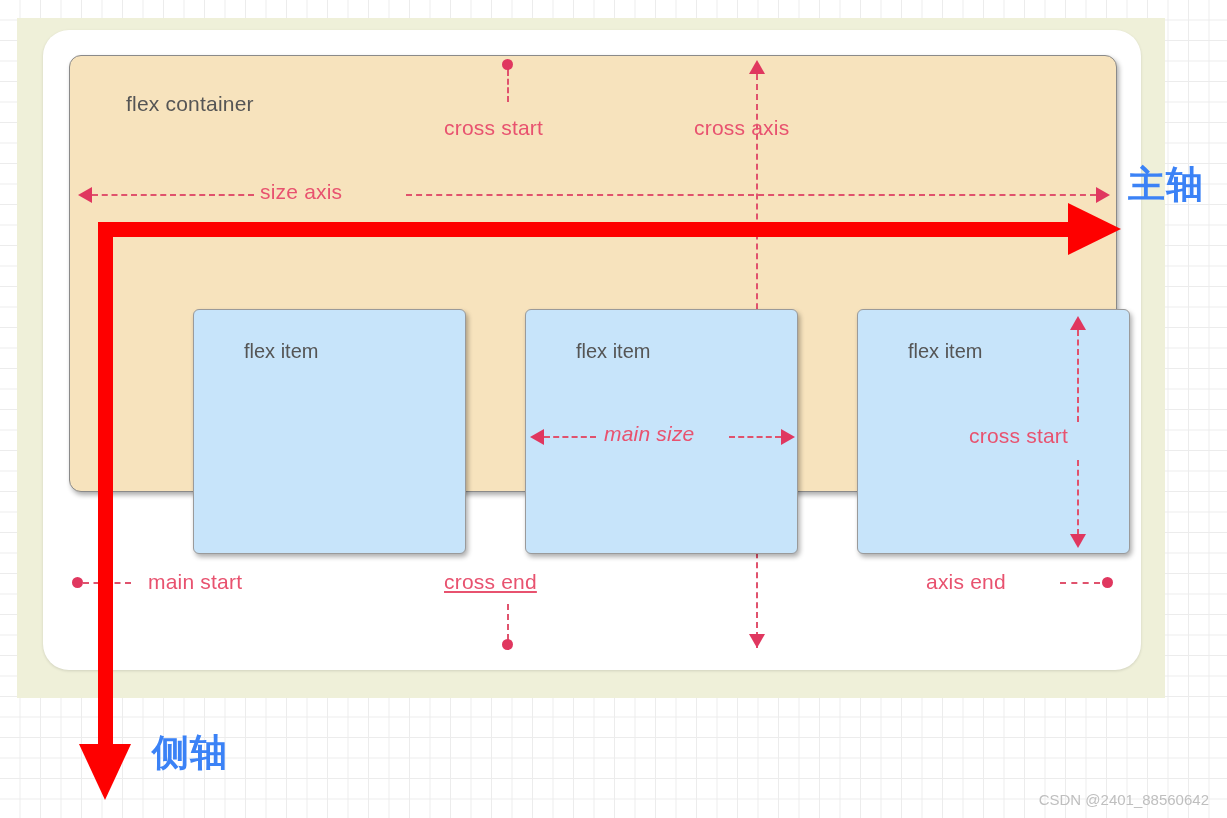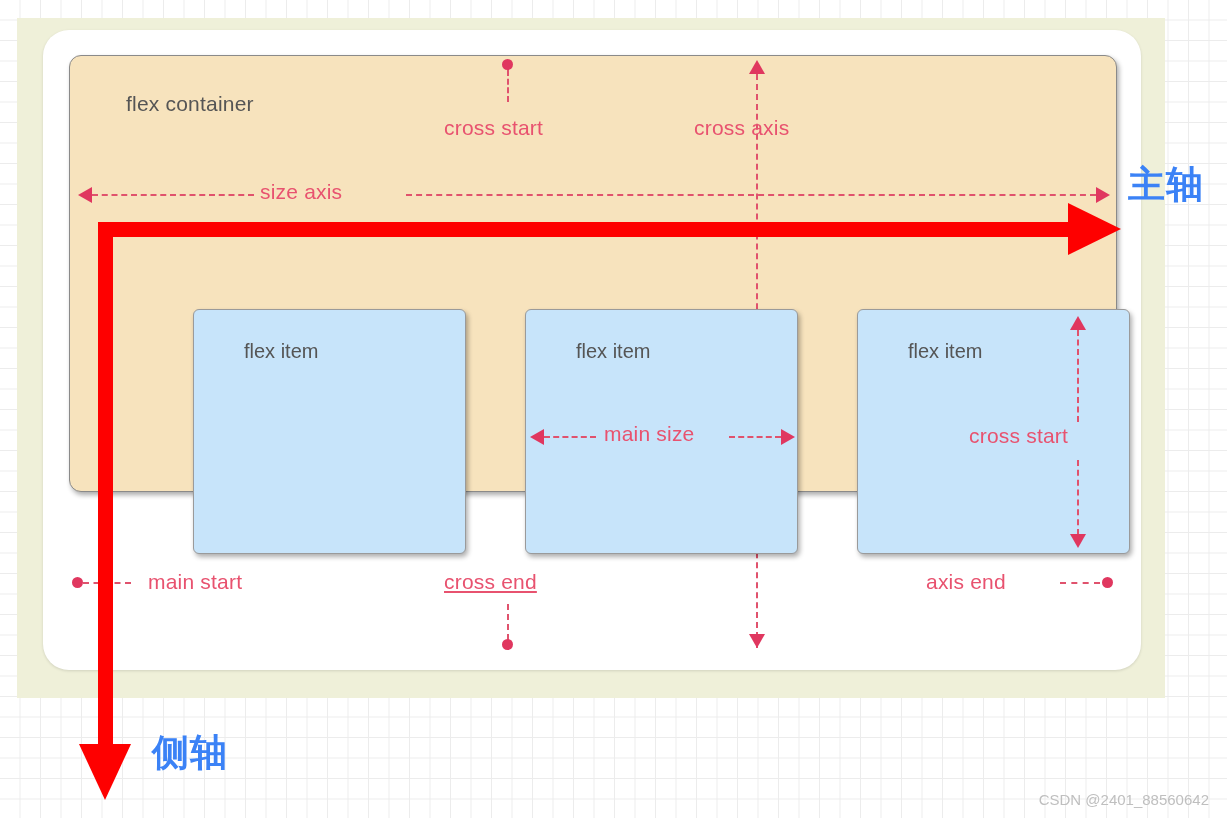--- a/index.html
+++ b/index.html
@@ -212,21 +212,21 @@
 
   <div class="flex-item" id="flex-item-1">
     <span class="item-label">flex item</span>
   </div>
 
   <div class="flex-item" id="flex-item-2">
     <span class="item-label">flex item</span>
 
     <span class="ah ah-left" style="left:4px; top:119px;"></span>
     <span class="dash-h" style="left:18px; top:126px; width:52px;"></span>
-    <span class="ann-text" style="left:78px; top:112px;">main size</span>
+    <span class="ann-text" style="left:78px; top:112px;font-style:italic;">main size</span>
     <span class="dash-h" style="left:203px; top:126px; width:52px;"></span>
     <span class="ah ah-right" style="left:255px; top:119px;"></span>
   </div>
 
   <div class="flex-item" id="flex-item-3">
     <span class="item-label">flex item</span>
 
     <span class="ah ah-up" style="left:212px; top:6px;"></span>
     <span class="dash-v" style="left:219px; top:20px; height:92px;"></span>
     <span class="ann-text" style="left:111px; top:114px;">cross start</span>

